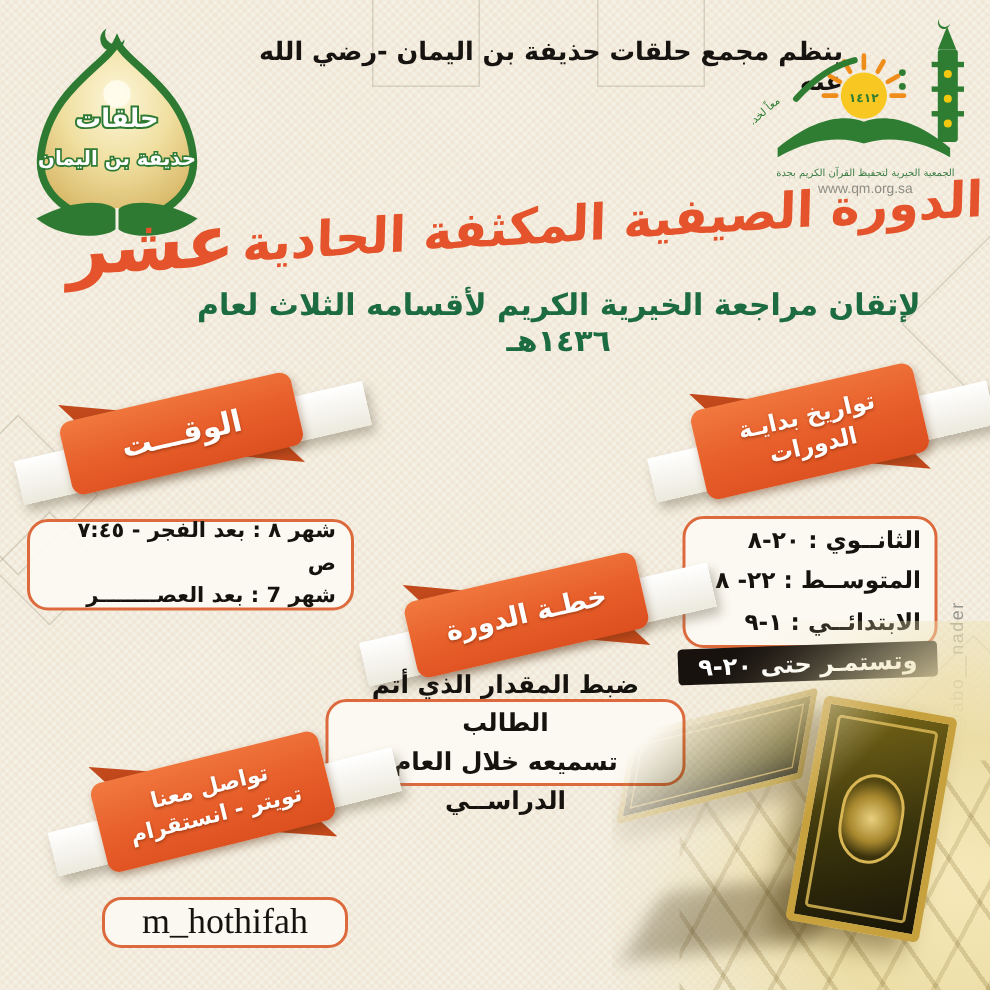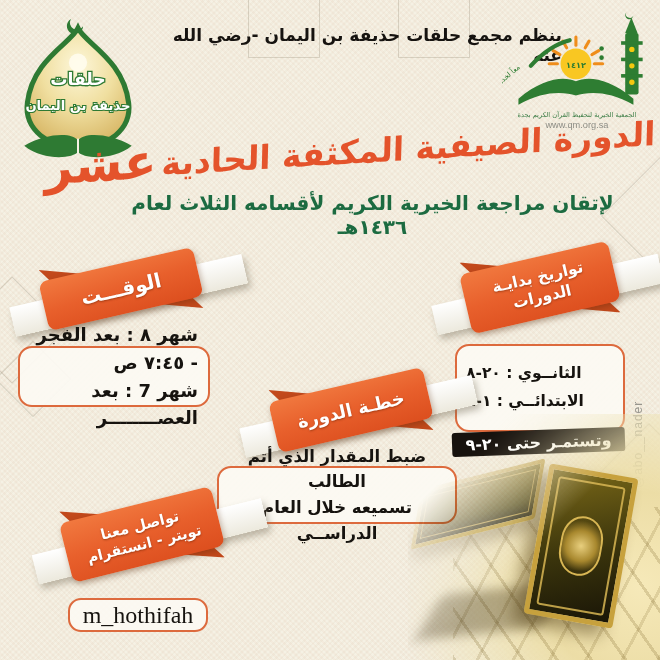--- a/index.html
+++ b/index.html
@@ -70,31 +70,31 @@
   .rb-contact .band span{font-size:14.5px;}
 
   
   .infobox{
     position:absolute;background:rgba(252,250,243,.93);
     border:2px solid #dd6a3d;border-radius:14px;
     direction:rtl;font-weight:bold;color:#16130f;
     display:flex;flex-direction:column;justify-content:center;
     box-sizing:border-box;
   }
-  .box-time{left:18px;top:346px;width:192px;height:61px;padding:2px 10px;font-size:18px;text-align:right;line-height:1.55;}
-  .box-dates{left:455px;top:344px;width:170px;height:88px;padding:0 9px;font-size:15.5px;text-align:left;line-height:1.78;white-space:nowrap;}
+  .box-time{left:18px;top:346px;width:218px;height:61px;padding:2px 10px;font-size:14px;text-align:right;line-height:1.55;}
+  .box-dates{left:455px;top:344px;width:170px;height:88px;padding:0 9px;font-size:15.5px;text-align:right;line-height:1.78;white-space:nowrap;}
   .box-plan{left:217px;top:466px;width:240px;height:58px;padding:2px 8px;font-size:16.5px;text-align:center;line-height:1.55;}
   .dates-footer{
     position:absolute;left:452px;top:430px;width:173px;height:24px;
     background:#17120e;color:#fff;font-weight:bold;font-size:16px;
     display:flex;align-items:center;justify-content:center;direction:rtl;
     transform:rotate(-2deg);border-radius:3px;
   }
   .handle-box{
-    position:absolute;left:68px;top:598px;width:140px;height:34px;
+    position:absolute;left:68px;top:598px;width:164px;height:34px;
     border:2px solid #dd6a3d;border-radius:13px;background:rgba(252,250,243,.9);
     display:flex;align-items:center;justify-content:center;
     font-family:"Liberation Serif",serif;font-size:24px;color:#16130f;box-sizing:border-box;
   }
 
   .credit{
     position:absolute;right:15px;top:356px;height:132px;
     writing-mode:vertical-rl;transform:rotate(180deg);
     font-size:12px;color:#97958d;letter-spacing:1px;
     font-family:"Liberation Sans",sans-serif;
@@ -246,20 +246,21 @@
     <div class="slash"></div>
     <div class="fold fold-tl"></div>
     <div class="fold fold-br"></div>
     <div class="band">
       <span>تواريخ بدايـة</span>
       <span>الدورات</span>
     </div>
   </div>
   <div class="infobox box-dates">
     <div class="row">الثانــوي : ٢٠-٨</div>
+    <div class="row">المتوســط : ٢٢- ٨</div>
     <div class="row">الابتدائــي : ١-٩</div>
   </div>
   <div class="dates-footer">وتستمـر حتى ٢٠-٩</div>
 
   <div class="ribbon rb-plan">
     <div class="slash"></div>
     <div class="fold fold-tl"></div>
     <div class="fold fold-br"></div>
     <div class="band">
         <span>خطـة الدورة</span>

